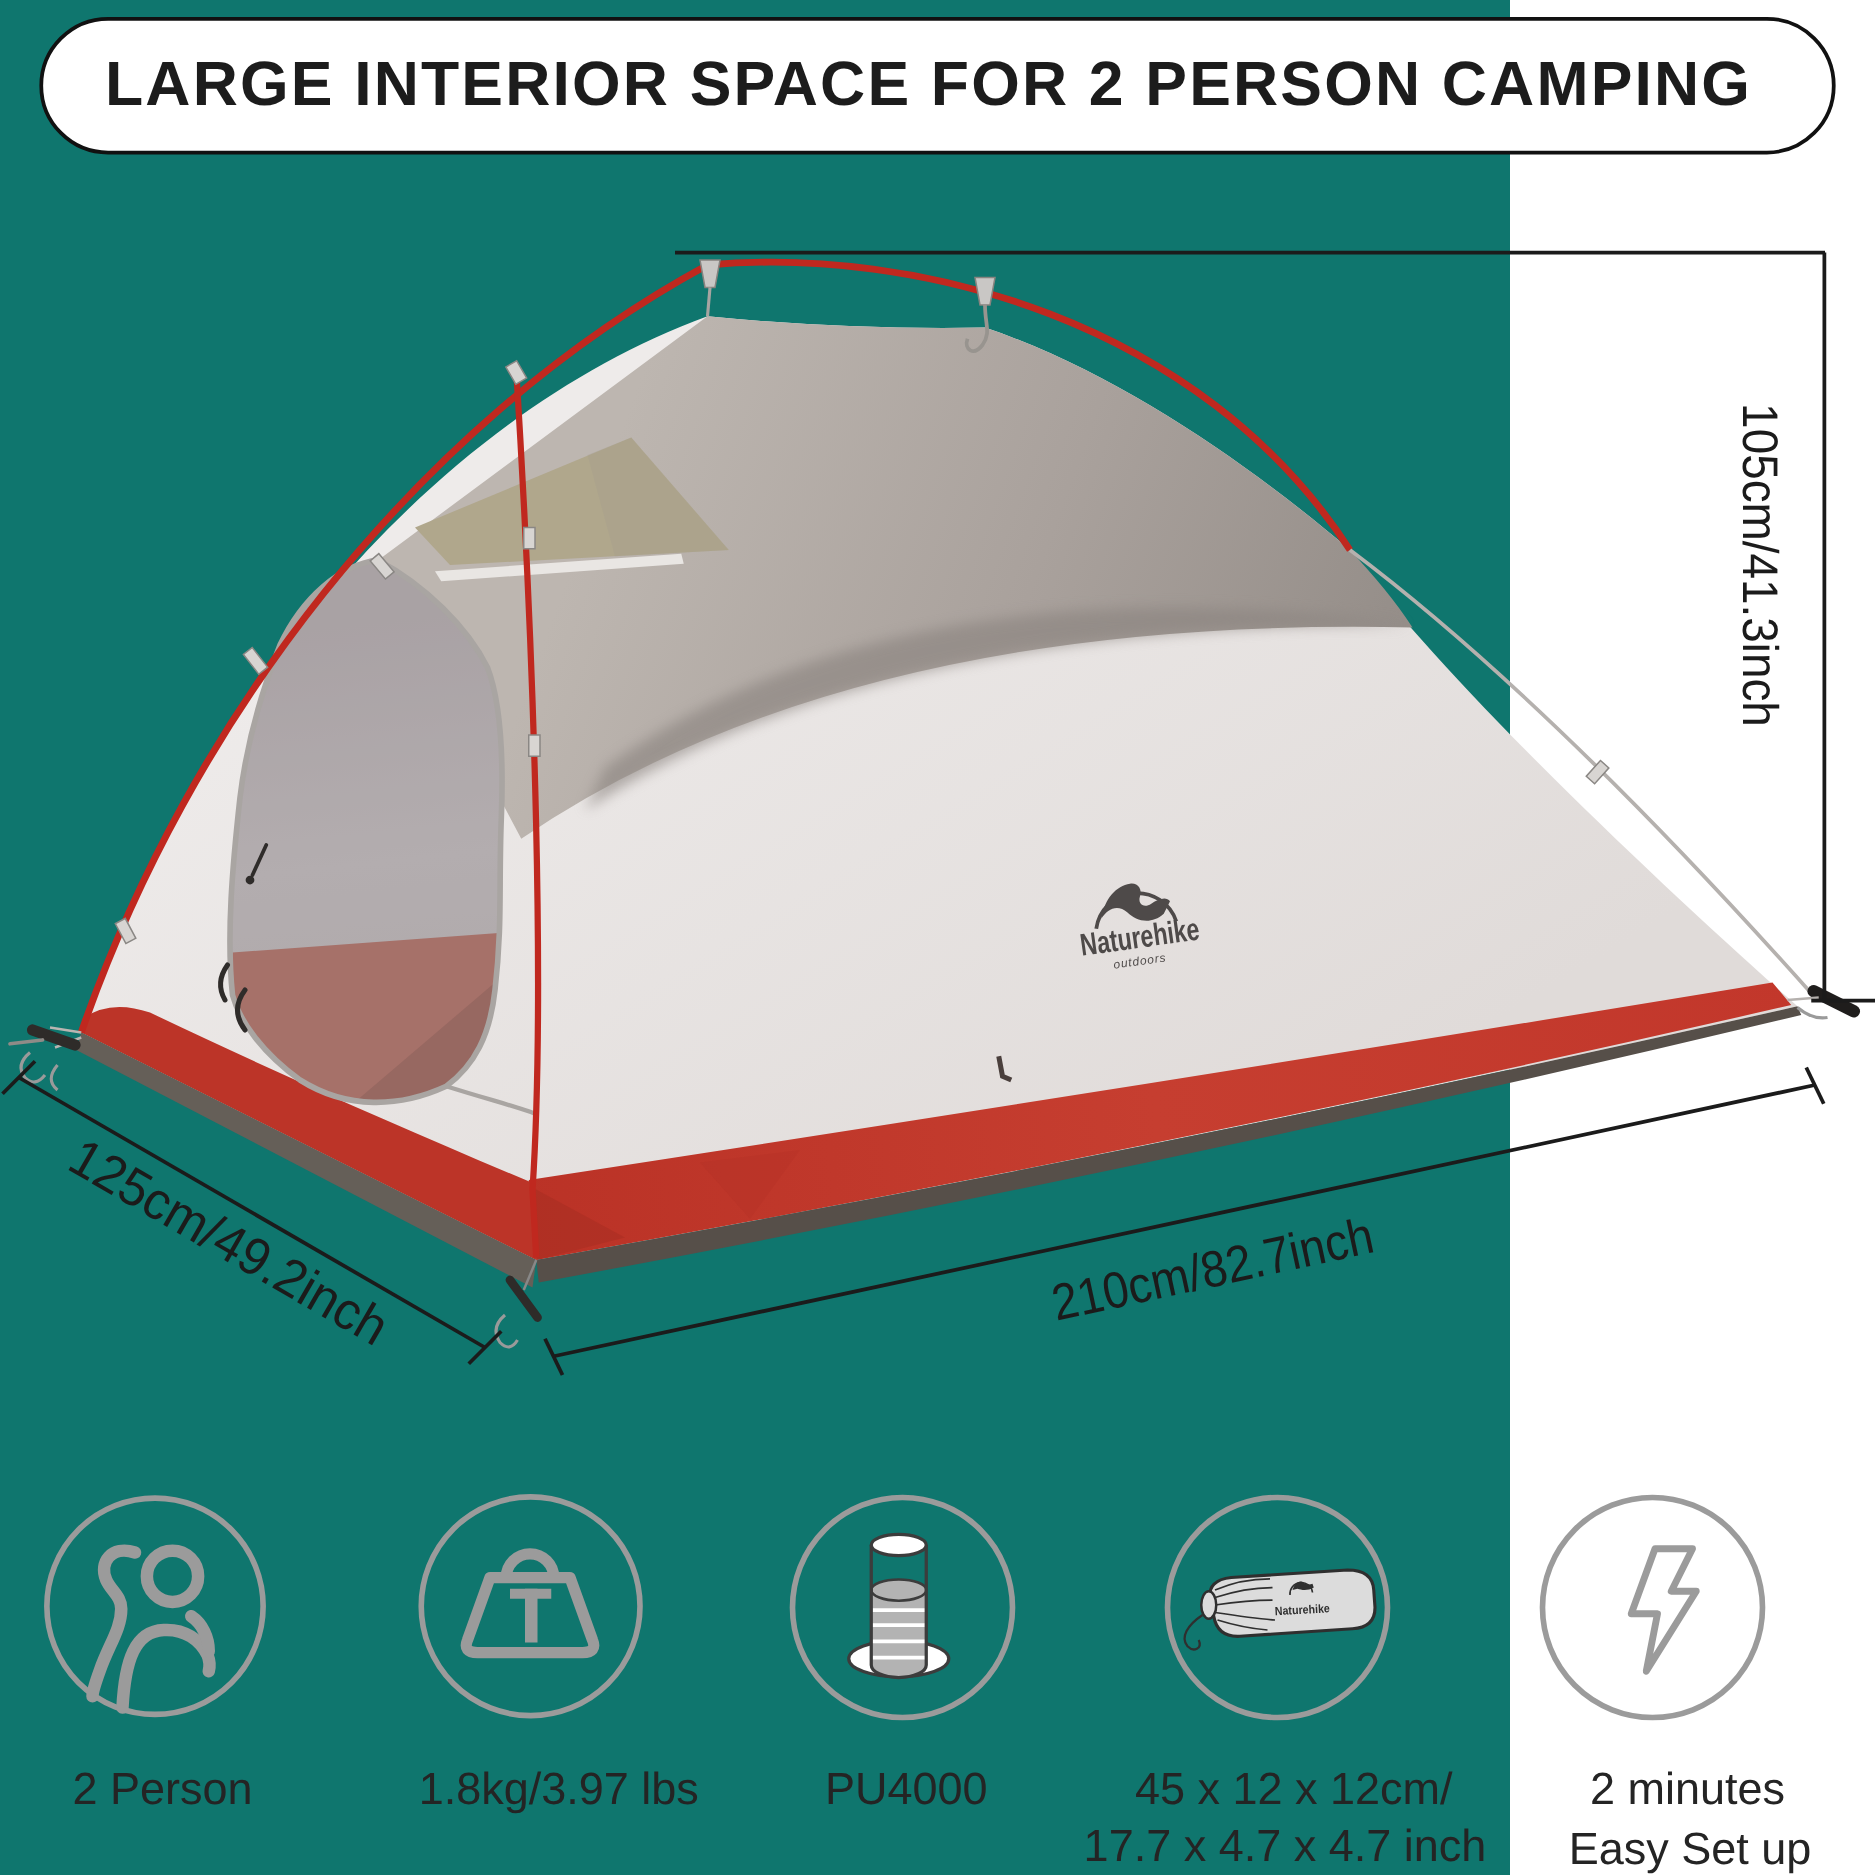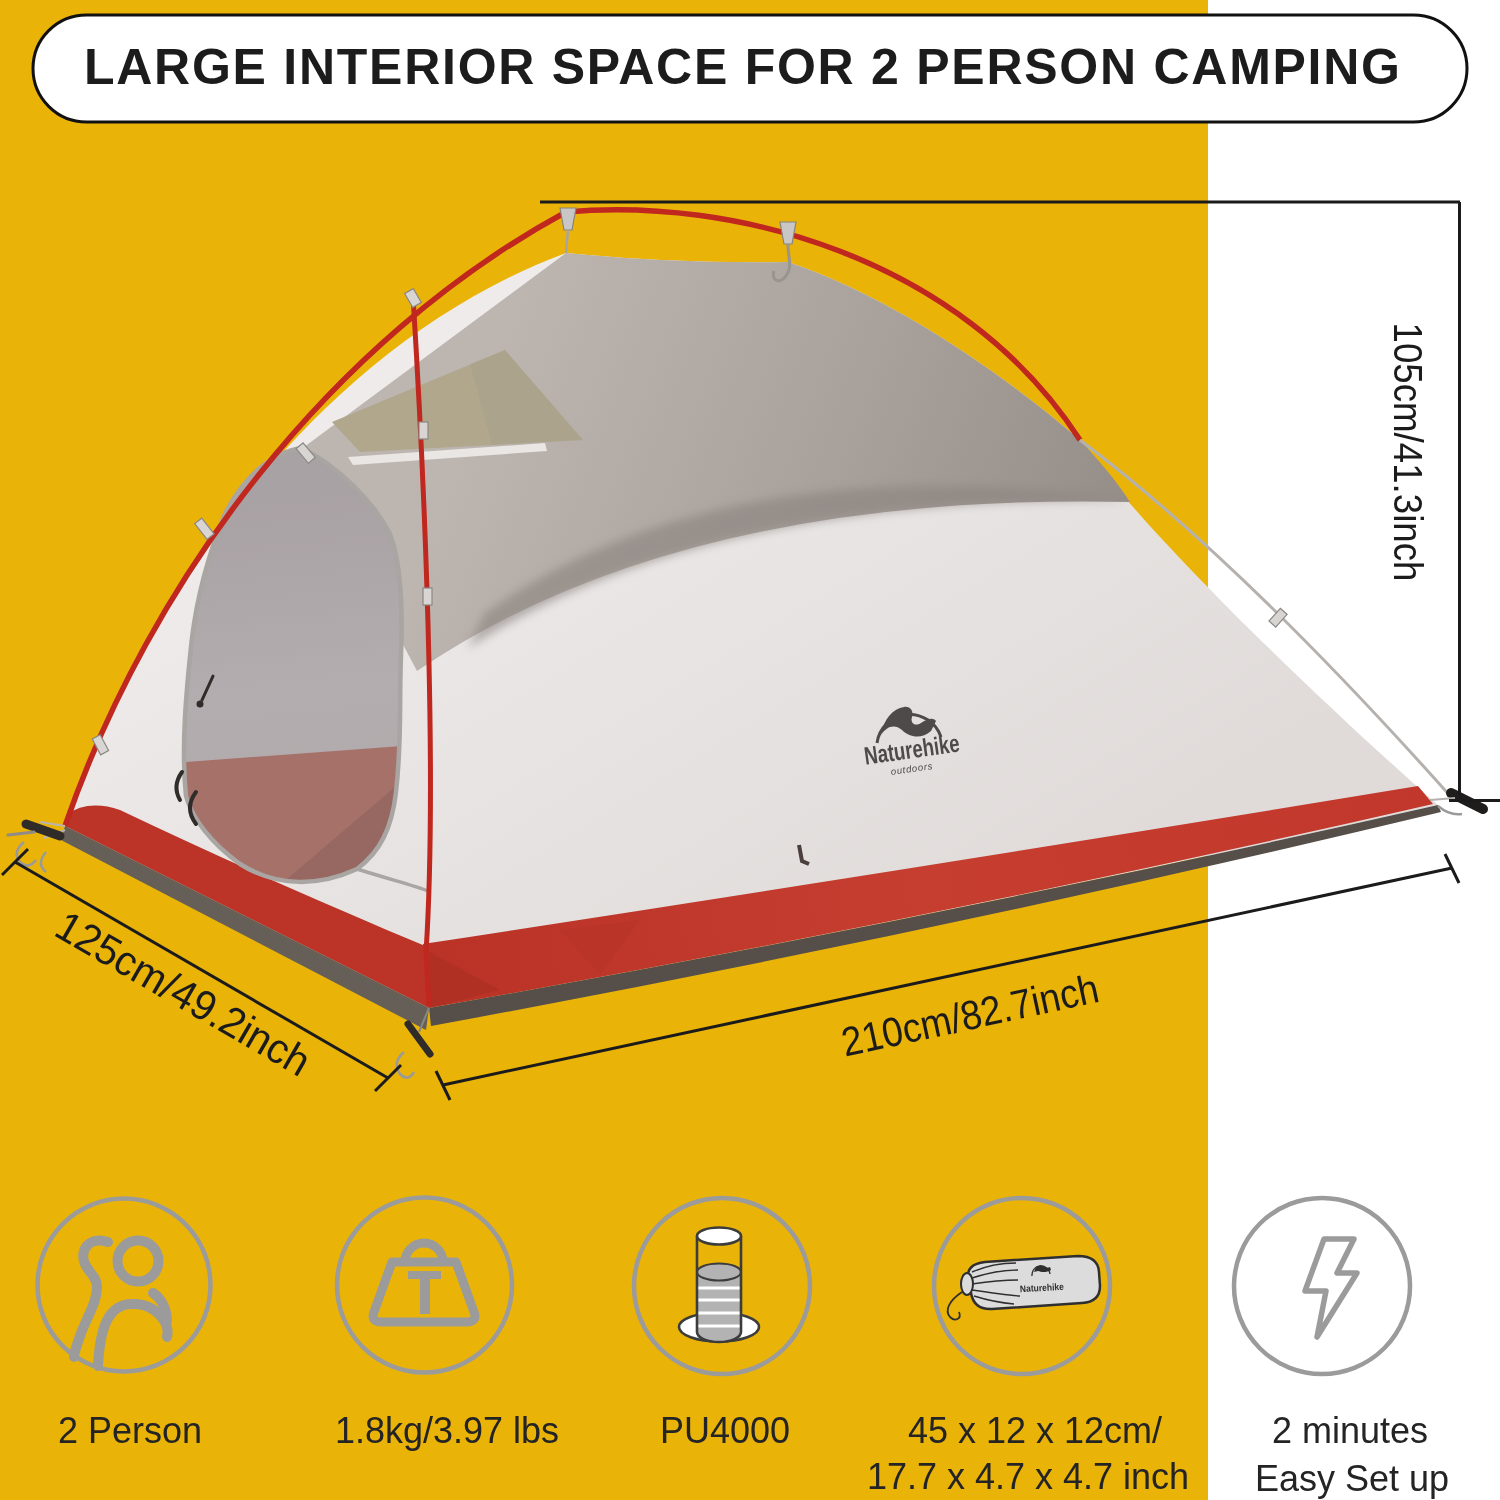--- a/index.html
+++ b/index.html
@@ -1,16 +1,16 @@
 <!DOCTYPE html>
 <html><head>
 <meta charset="utf-8">
 <style>
   html,body{margin:0;padding:0;background:#fff;}
-  .page{width:1208px;height:1500px;position:relative;background:#eab308;font-family:"Liberation Sans", sans-serif;}
+  .page{width:1208px;height:1500px;position:relative;background:#0f766e;font-family:"Liberation Sans", sans-serif;}
   svg{display:block;}
 </style>
 </head>
 <body>
 <div class="page">
 <svg width="1500" height="1500" viewBox="0 0 1500 1500">
 <defs>
   <linearGradient id="gFly" gradientUnits="userSpaceOnUse" x1="500" y1="350" x2="900" y2="1000">
     <stop offset="0" stop-color="#eeebea"></stop>
           <stop offset="1" stop-color="#e0dbd9"></stop>

